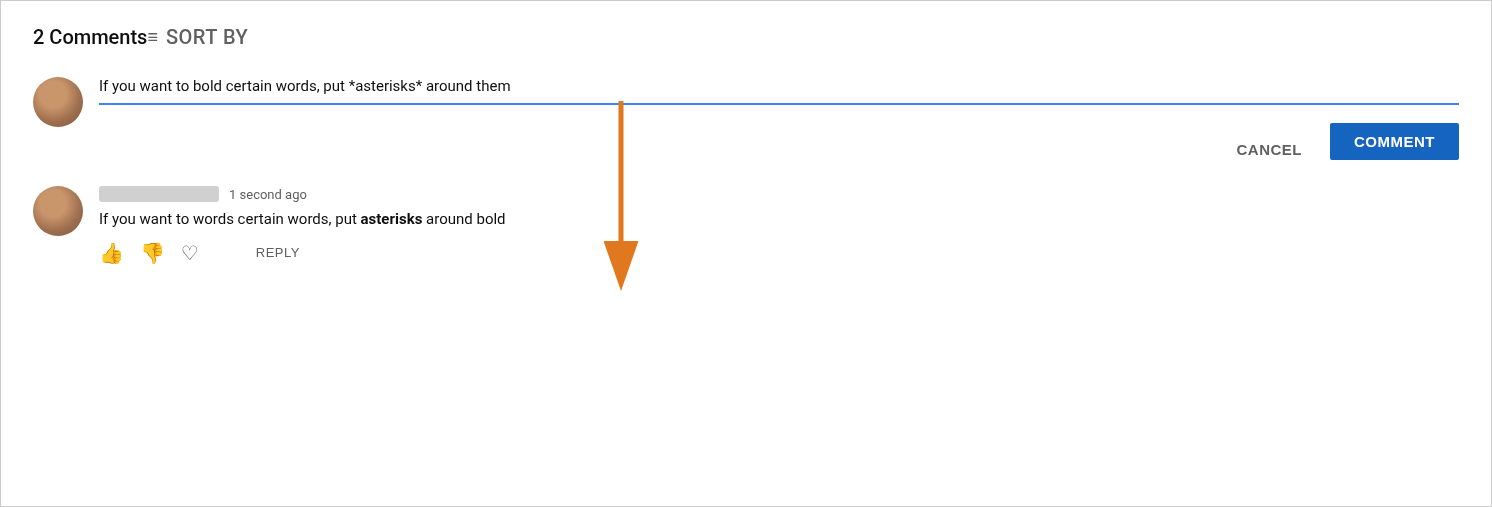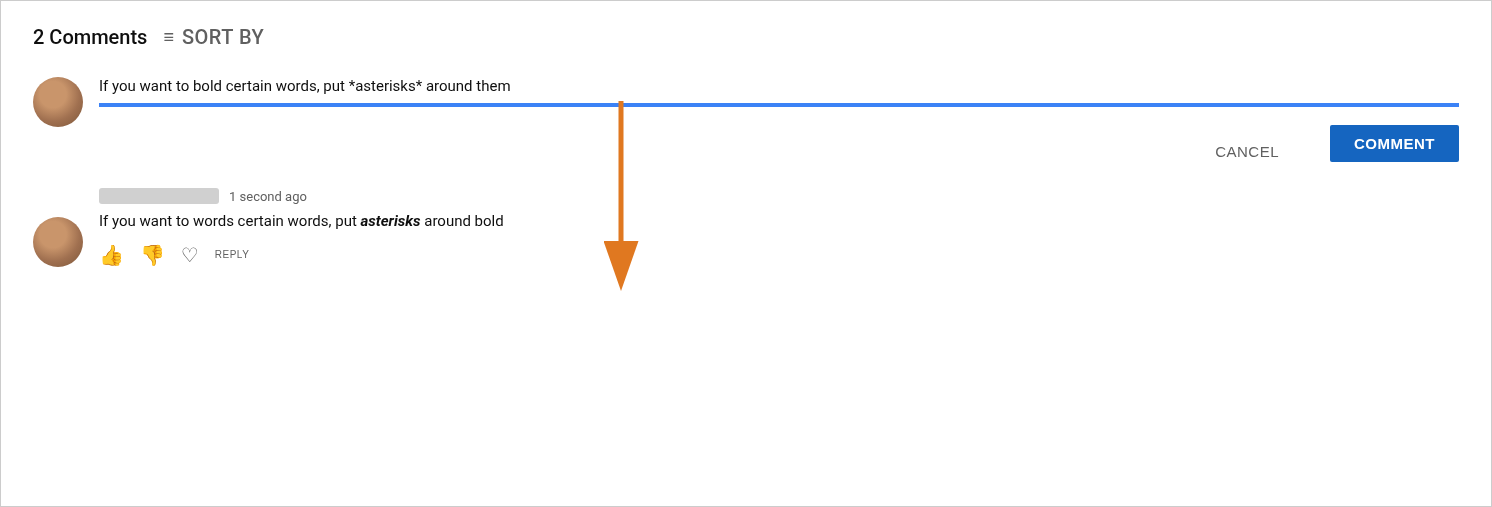--- a/index.html
+++ b/index.html
@@ -14,21 +14,20 @@
 
     .page-container {
       padding: 24px 32px;
       position: relative;
     }
 
     
     .comments-header {
       display: flex;
       align-items: center;
-      gap: 16px;
       margin-bottom: 28px;
     }
     .comments-count {
       font-size: 20px;
       font-weight: 500;
       color: #0f0f0f;
     }
     .sort-by-container {
       display: flex;
       align-items: center;
@@ -64,60 +63,59 @@
     }
     .input-wrapper {
       flex: 1;
       display: flex;
       flex-direction: column;
     }
     .comment-text-display {
       font-size: 15px;
       color: #0f0f0f;
       padding-bottom: 8px;
-      border-bottom: 4px solid #3b82f6;
+      border-bottom: 2px solid #3b82f6;
       width: 100%;
     }
     .comment-actions {
       display: flex;
       justify-content: flex-end;
       gap: 12px;
       margin-top: 12px;
       align-items: center;
     }
     .cancel-btn {
       background: none;
       border: none;
       font-size: 15px;
-      font-weight: 400;
+      font-weight: 700;
       color: #606060;
       cursor: pointer;
       letter-spacing: 0.5px;
       padding: 8px 16px;
       text-transform: uppercase;
       margin-top: 16px;
     }
     .comment-btn {
       background: #1565c0;
       border: none;
       color: #fff;
       font-size: 15px;
       font-weight: 700;
       letter-spacing: 0.5px;
       padding: 10px 24px;
       border-radius: 2px;
       cursor: pointer;
       text-transform: uppercase;
-      margin-left: 23px;
     }
 
     
     .posted-comment-area {
       display: flex;
-      align-items: flex-end;
+      align-items: flex-start;
       gap: 16px;
       margin-top: 8px;
     }
     .comment-body {
       flex: 1;
     }
     .comment-meta {
       display: flex;
       align-items: center;
       gap: 10px;
@@ -133,42 +131,42 @@
       font-size: 13px;
       color: #606060;
     }
     .comment-text {
       font-size: 15px;
       color: #0f0f0f;
       line-height: 1.5;
     }
     .comment-text strong {
       font-weight: 700;
-      font-style: italic;
     }
     .comment-toolbar {
       display: flex;
       align-items: center;
       gap: 16px;
       margin-top: 10px;
     }
     .toolbar-icon {
       font-size: 20px;
       color: #606060;
       cursor: pointer;
     }
     .reply-btn {
       background: none;
       border: none;
-      font-size: 10px;
+      font-size: 13px;
       font-weight: 500;
       color: #606060;
       cursor: pointer;
       letter-spacing: 0.5px;
       text-transform: uppercase;
+      margin-left: 41px;
     }
 
     
     .arrow-svg {
       position: absolute;
       left: 580px;
       top: 100px;
     }
   </style>
 </head>

